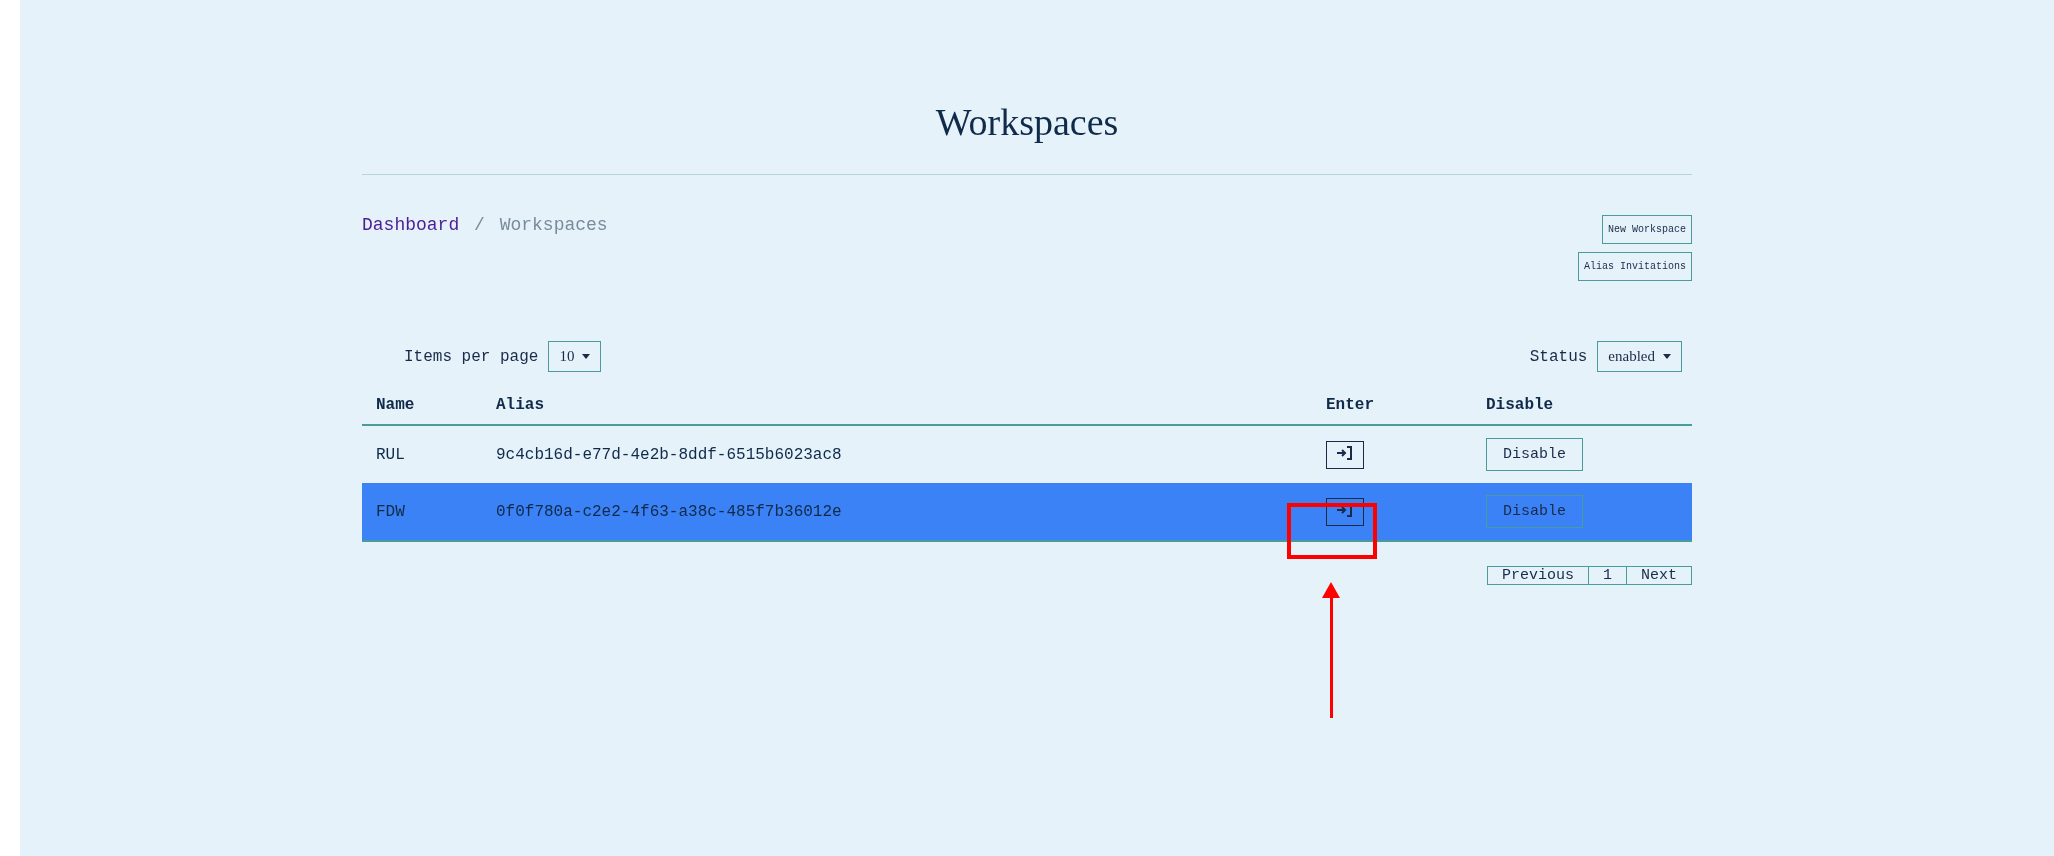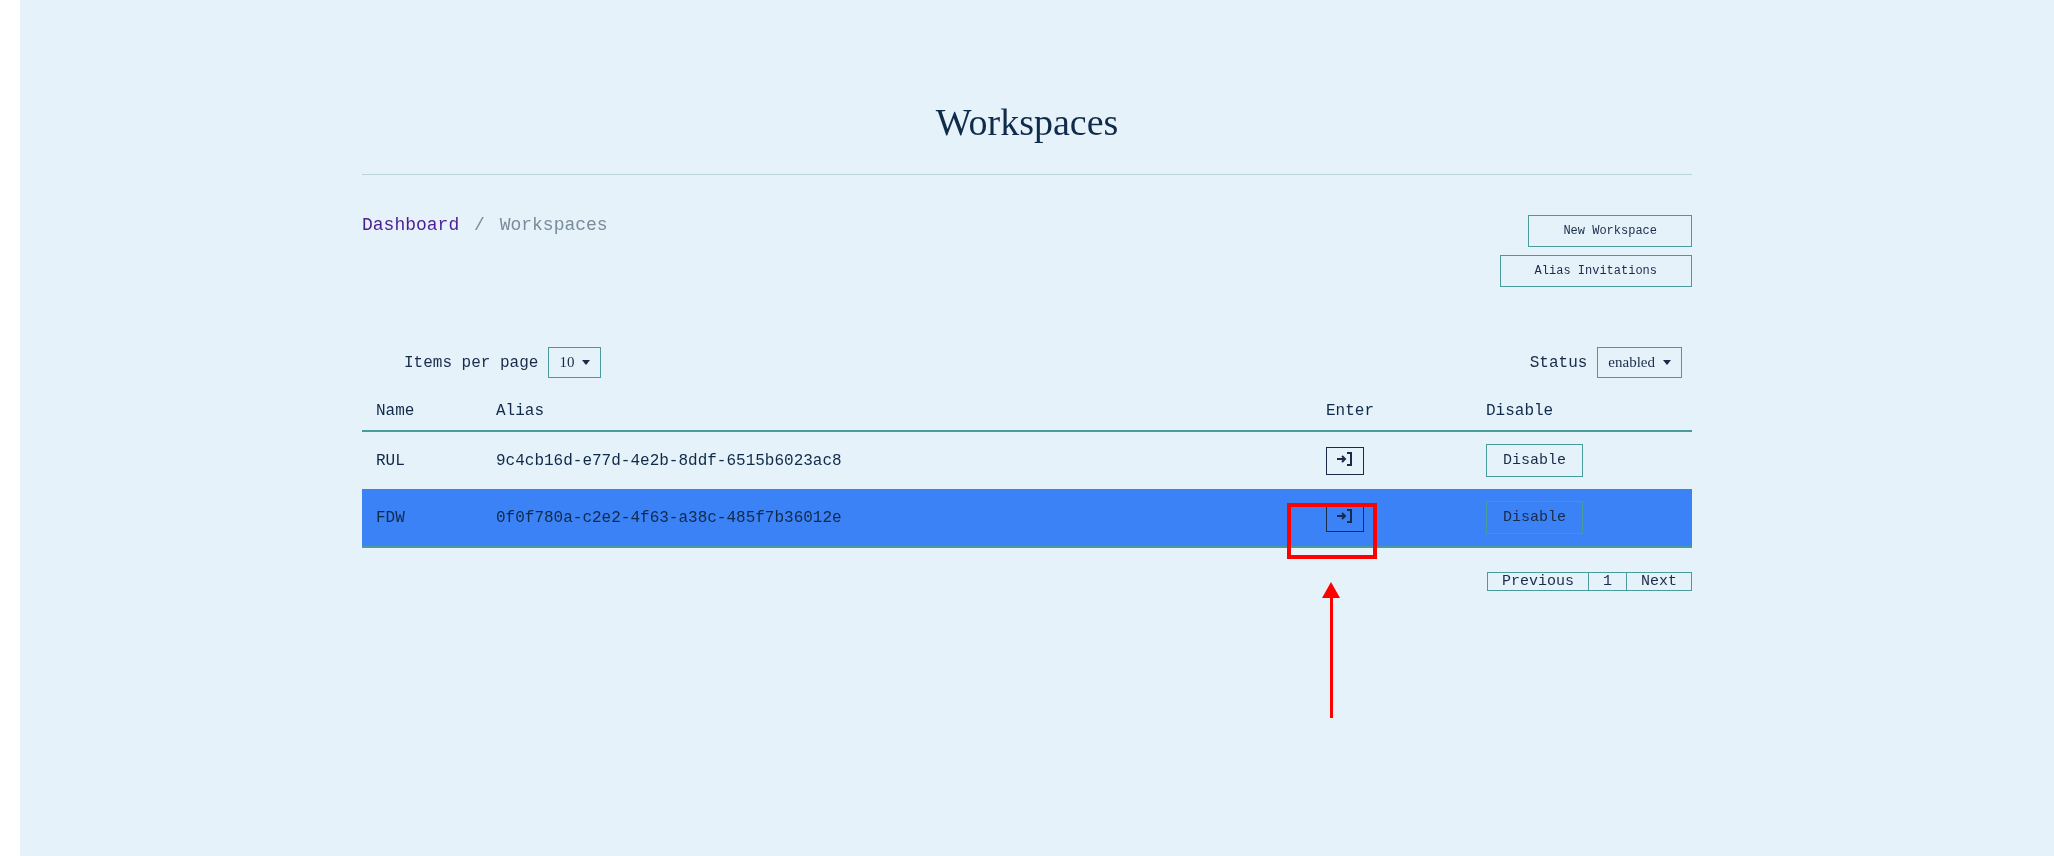--- a/index.html
+++ b/index.html
@@ -58,25 +58,25 @@
       color: #7a8b9a;
     }
     .action-buttons {
       display: flex;
       flex-direction: column;
       gap: 8px;
       align-items: flex-end;
     }
     .btn {
       font-family: 'Courier New', monospace;
-      font-size: 12px;
+      font-size: 10px;
       background: transparent;
       border: 1px solid #4a9b9b;
       color: #1a2b4a;
-      padding: 8px 34px;
+      padding: 8px 5px;
       cursor: pointer;
       text-align: center;
     }
     .controls-row {
       display: flex;
       justify-content: space-between;
       align-items: center;
       margin-top: 60px;
       padding: 0 10px;
     }
@@ -110,21 +110,21 @@
       width: 100%;
       margin-top: 14px;
       border-collapse: collapse;
     }
     .table thead tr {
       border-bottom: 2px solid #4a9b9b;
     }
     .table th {
       text-align: left;
       font-size: 16px;
-      font-weight: normal;
+      font-weight: bold;
       padding: 10px 14px;
       color: #102a4a;
     }
     .table td {
       padding: 12px 14px;
       font-size: 16px;
       color: #102a4a;
       vertical-align: middle;
     }
     .table tbody tr.row-alt {

